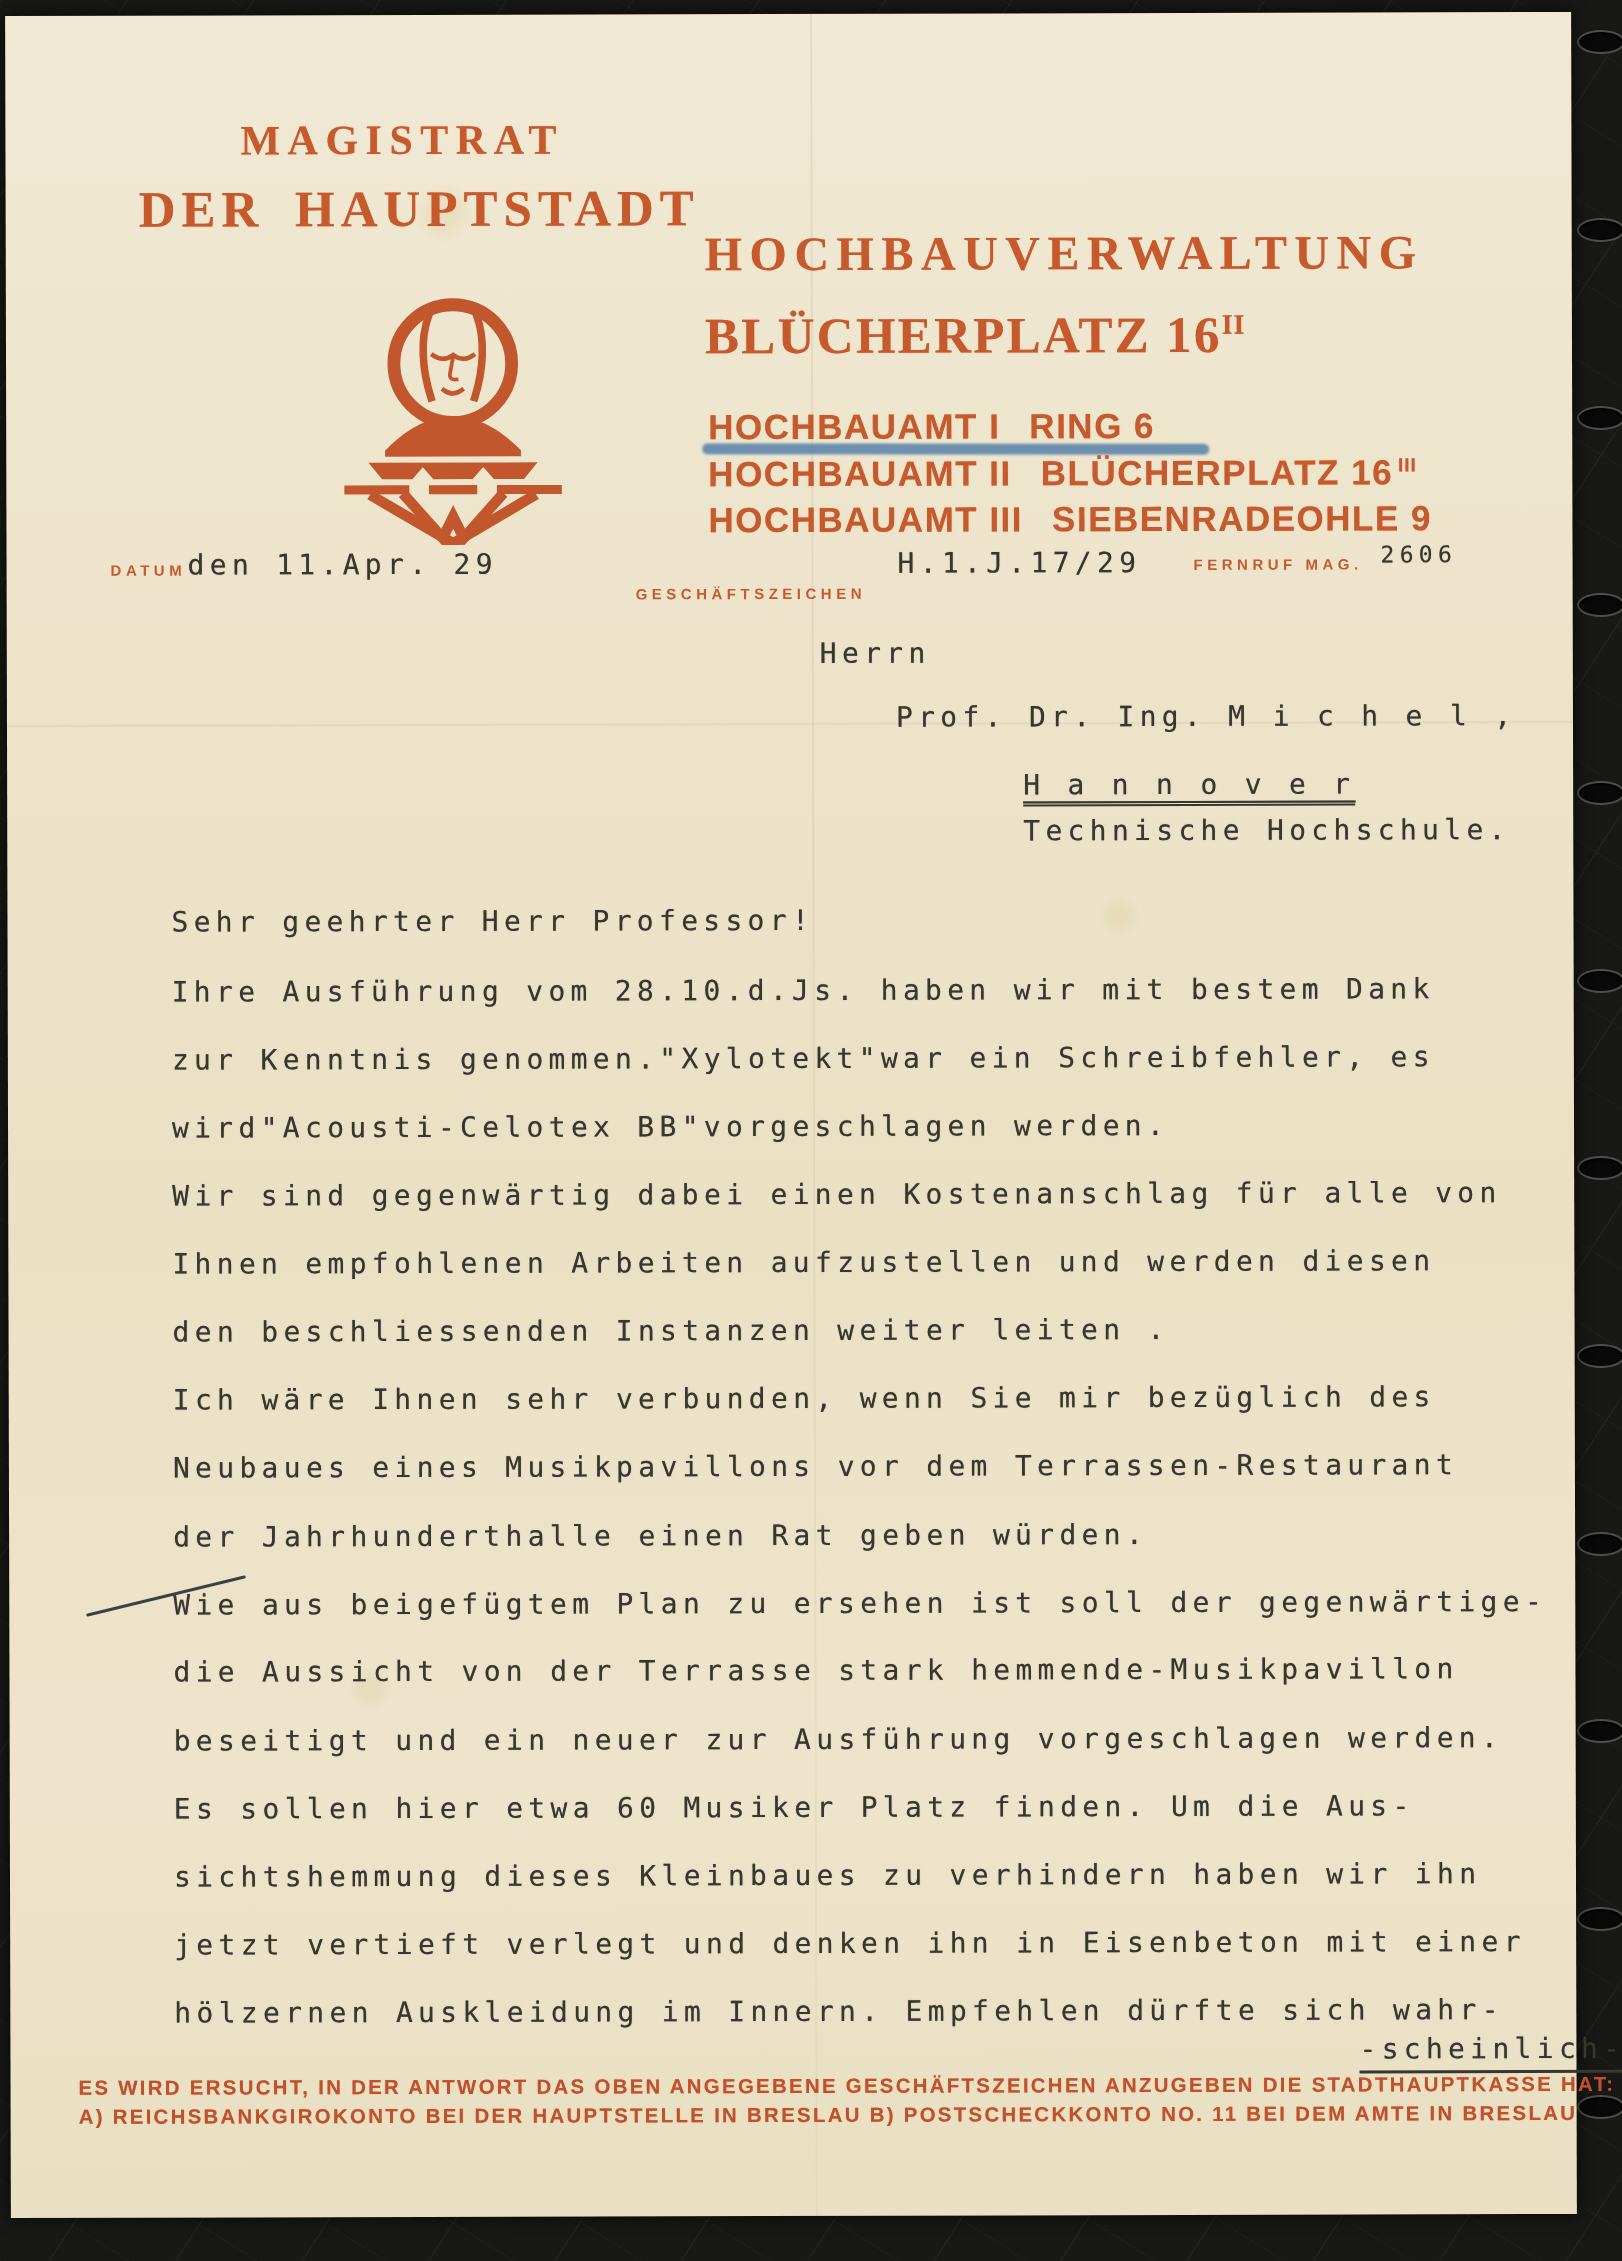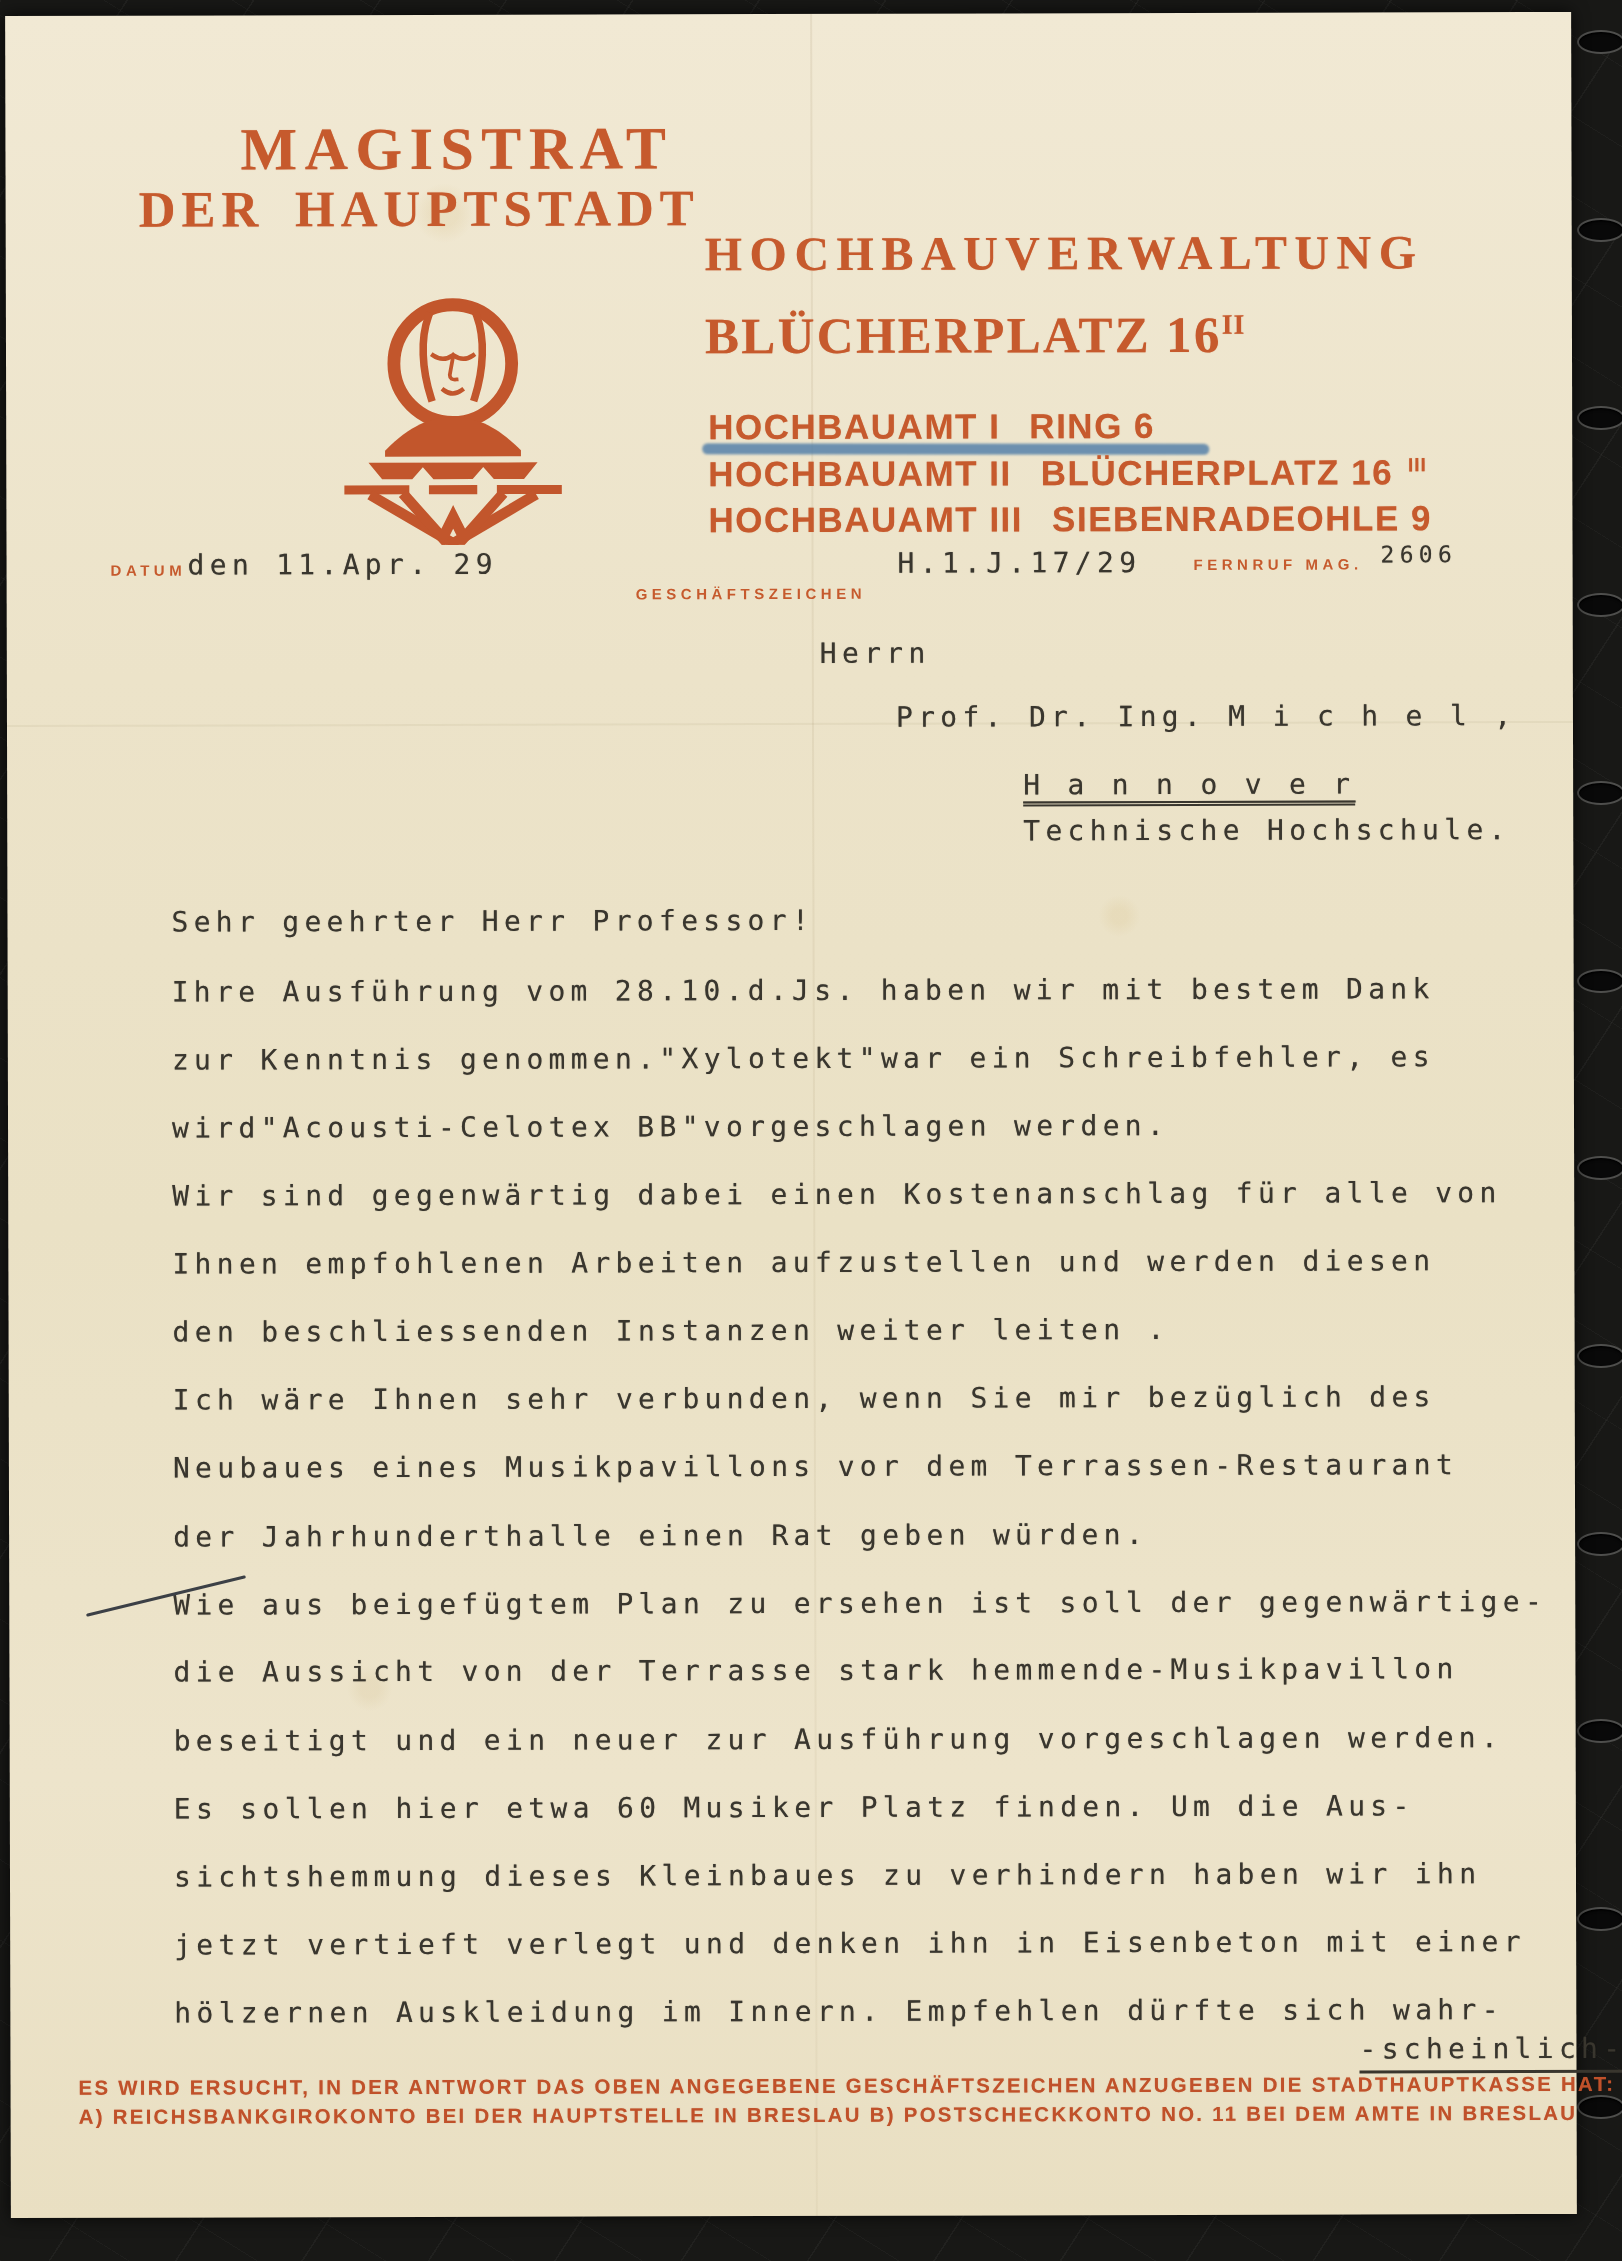--- a/index.html
+++ b/index.html
@@ -108,21 +108,21 @@
     <div class="hole" style="top: 1719px;"></div>
     <div class="hole" style="top: 1907px;"></div>
     <div class="hole" style="top: 2095px;"></div>
   </div>
 
 <div id="paper">
 
   <div class="crease-v" style="left:805px"></div>
   <div class="crease-h" style="top:709px"></div>
 
-  <div class="disp" style="left:235px;top:104px;font-size:60px;letter-spacing:7.5px">MAGISTRAT</div>
+  <div class="disp" style="left:235px;top:104px;font-size:42px;letter-spacing:7.5px">MAGISTRAT</div>
   <div class="disp" style="left:133px;top:169px;font-size:51px;letter-spacing:6px;word-spacing:12px">DER HAUPTSTADT</div>
 
   <div id="emblem">
     <svg width="234" height="253" viewBox="0 0 310 335" xmlns="http://www.w3.org/2000/svg">
       <g stroke="#c2562c" fill="none" stroke-linecap="square">
         <circle cx="152" cy="95" r="78" stroke-width="17"></circle>
         <path d="M120,32 C109,62 111,102 123,140" stroke-width="10"></path>
         <path d="M184,32 C195,62 193,102 181,140" stroke-width="10"></path>
         <path d="M126,84 q13,9 26,0" stroke-width="6"></path>
         <path d="M153,84 q13,9 26,0" stroke-width="6"></path>
@@ -147,21 +147,21 @@
   <div class="disp" style="left:699px;top:216px;font-size:48px;letter-spacing:7.5px">HOCHBAUVERWALTUNG</div>
   <div class="disp" style="left:699px;top:297px;font-size:51px;letter-spacing:2.3px">
     <span>BLÜCHERPLATZ 16</span><span class="sup">II</span>
   </div>
 
   <div class="office" style="left:702px;top:395px">
     <span>HOCHBAUAMT I</span><span class="loc">RING 6</span>
   </div>
   <div id="blue-underline"></div>
   <div class="office" style="left:702px;top:442px">
-    <span>HOCHBAUAMT II</span><span class="loc">BLÜCHERPLATZ 16</span><span class="sup" style="margin-left:15px">III</span>
+    <span>HOCHBAUAMT II</span><span class="loc">BLÜCHERPLATZ 16</span><span class="sup" style="margin-left:5px">III</span>
   </div>
   <div class="office" style="left:702px;top:488px">
     <span>HOCHBAUAMT III</span><span class="loc">SIEBENRADEOHLE 9</span>
   </div>
 
   <div class="label" style="left:104px;top:547px">DATUM</div>
   <div class="typed" style="left:181px;top:532px">den 11.Apr. 29</div>
   <div class="label" style="left:629px;top:572px">GESCHÄFTSZEICHEN</div>
   <div class="typed" style="left:891px;top:532px">H.1.J.17/29</div>
   <div class="label" style="left:1187px;top:544px">FERNRUF MAG.</div>

